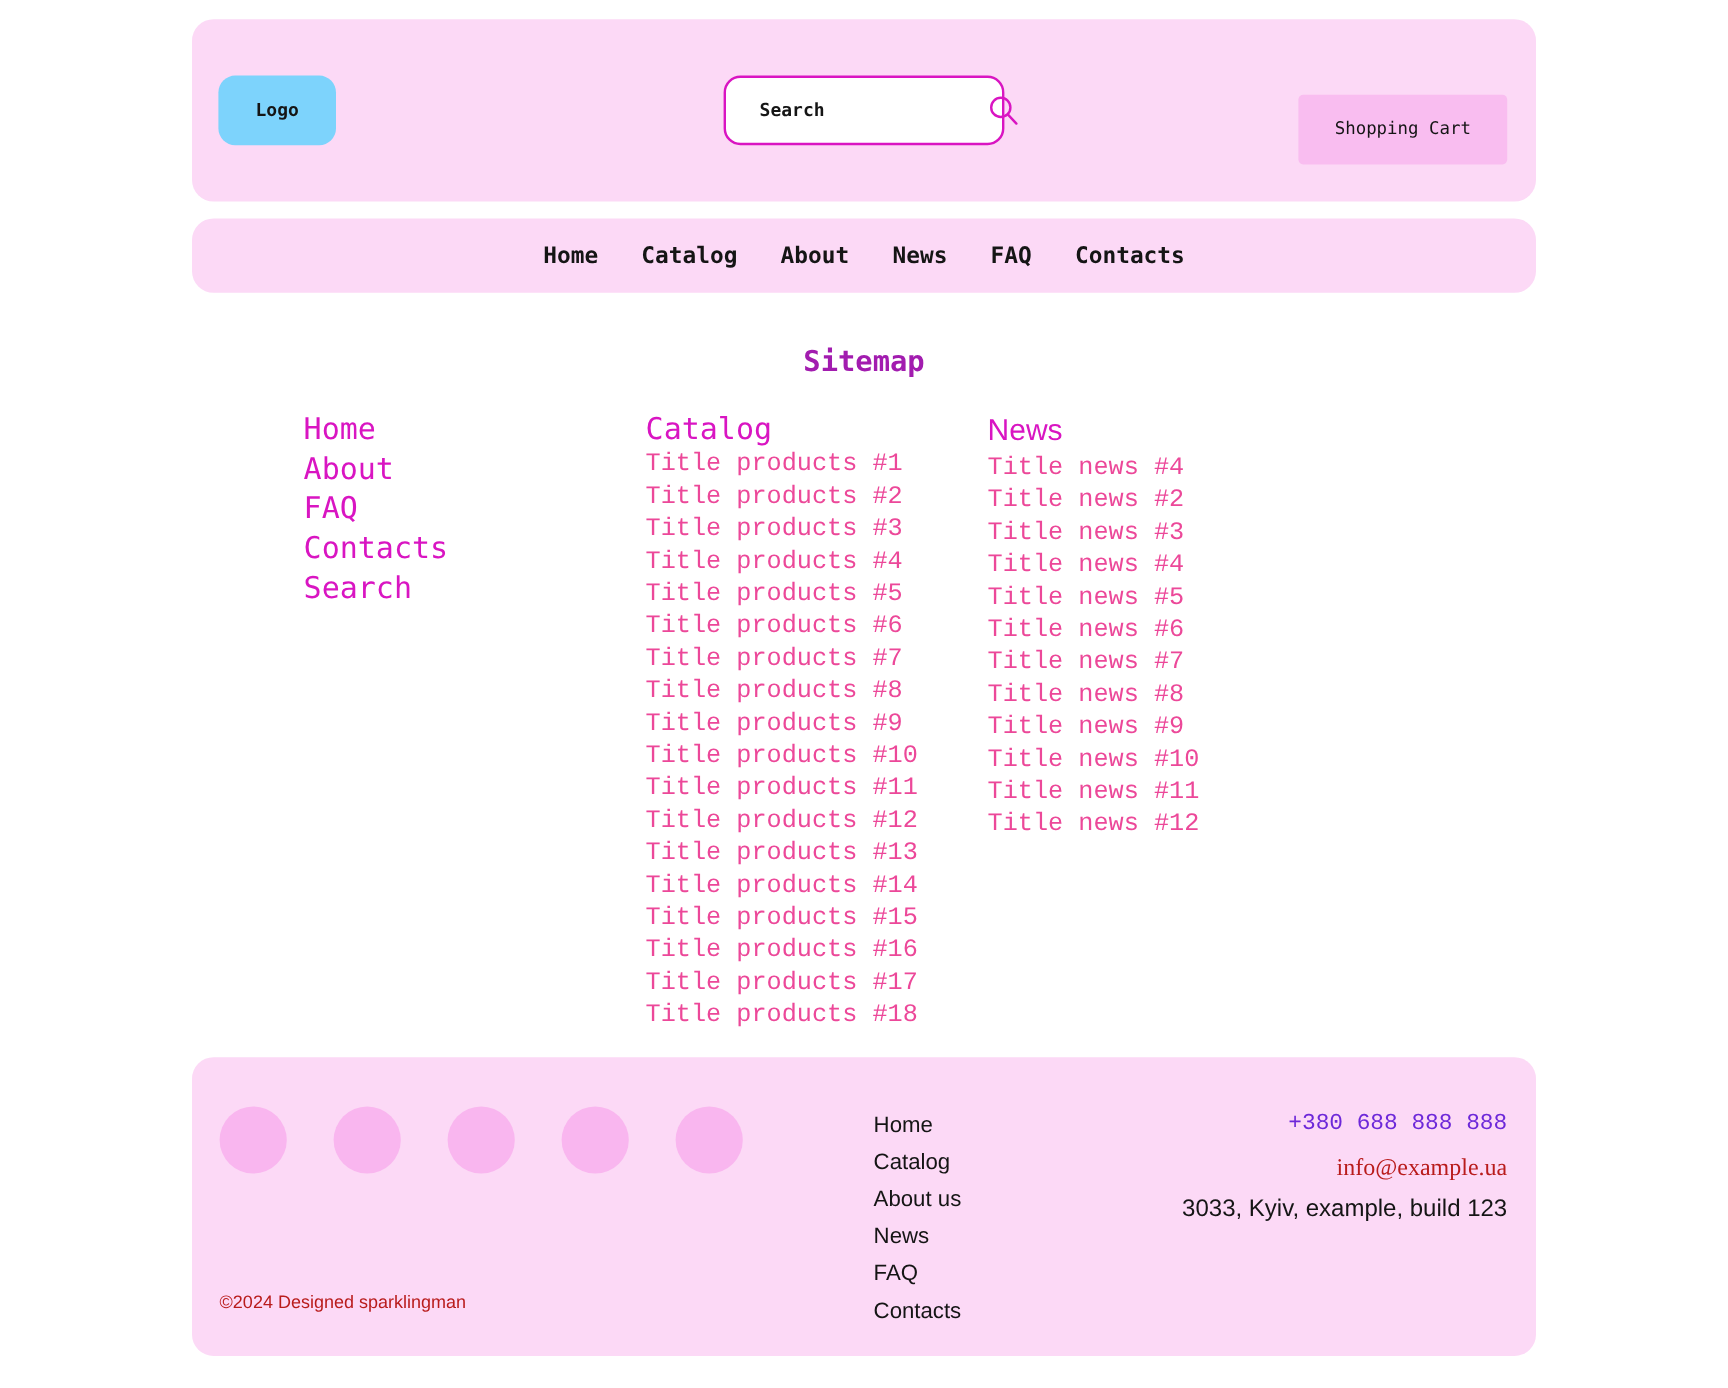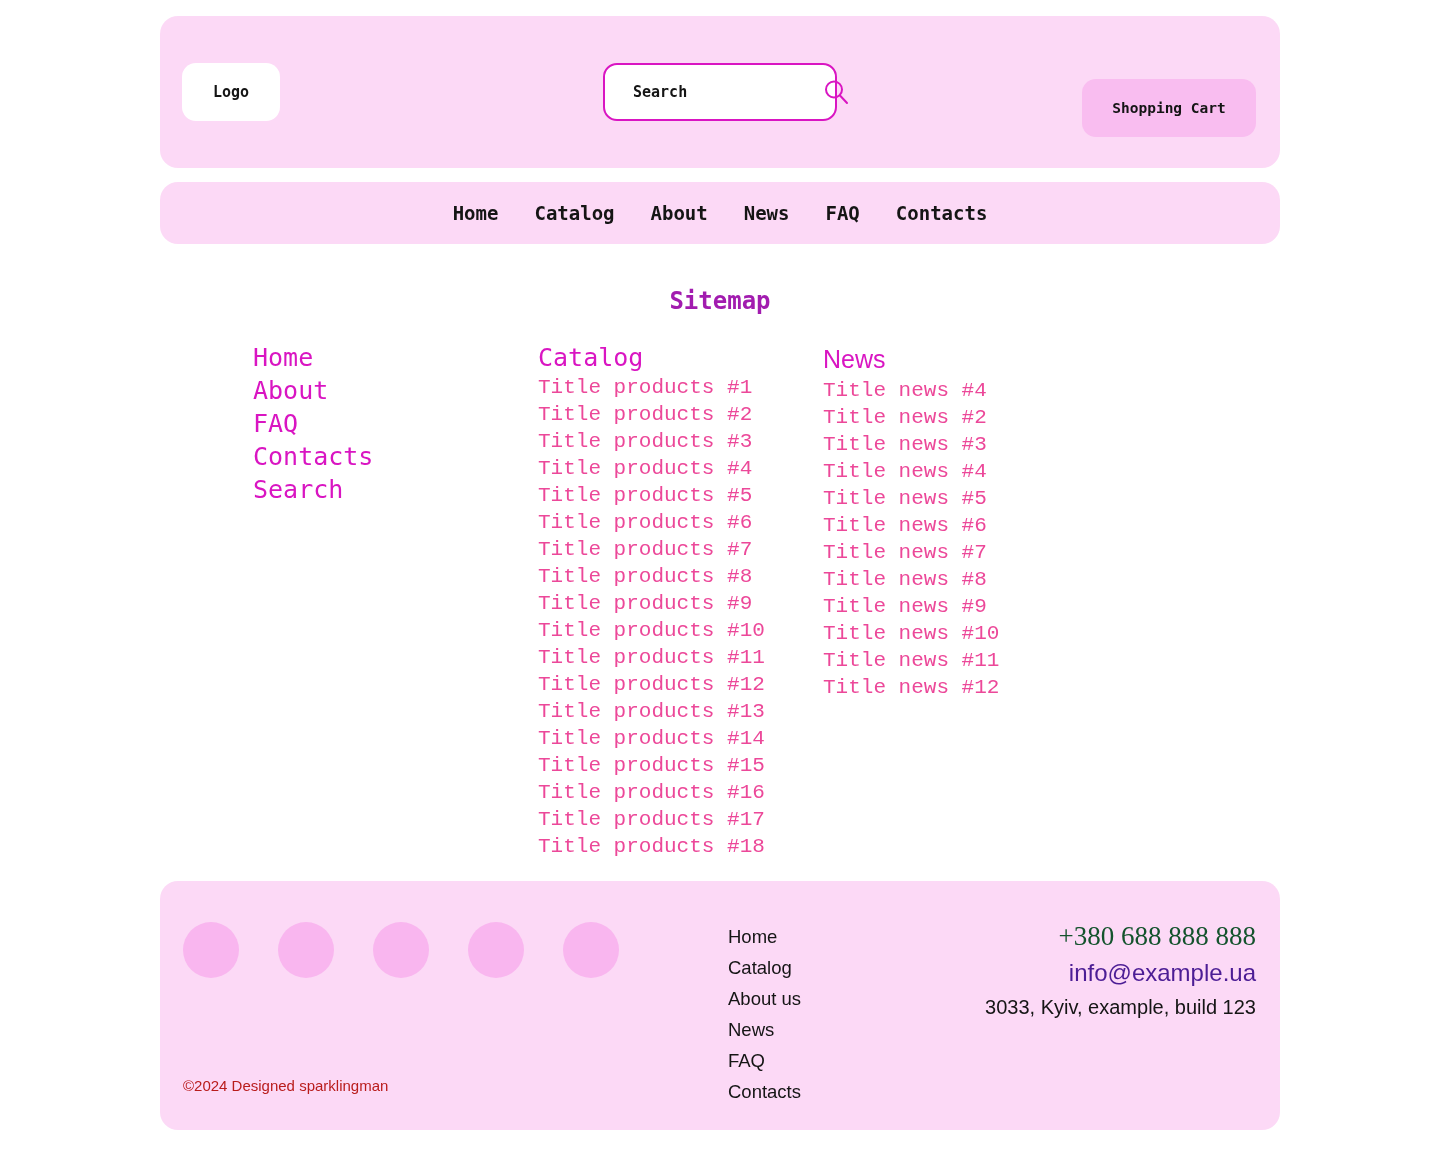--- a/index.html
+++ b/index.html
@@ -26,21 +26,21 @@
     border-radius: 18px;
     display: flex;
     align-items: center;
     padding: 0 22px;
     position: relative;
   }
 
   .logo-btn {
     width: 98px;
     height: 58px;
-    background: #ffffff;
+    background: #7dd3fc;
     border-radius: 14px;
     display: flex;
     align-items: center;
     justify-content: center;
     font-family: "DejaVu Sans Mono", monospace;
     font-weight: bold;
     font-size: 15px;
     color: #151515;
     border: none;
     cursor: pointer;
@@ -74,23 +74,23 @@
   .search-icon { width: 26px; height: 26px; flex: 0 0 26px; cursor: pointer; }
 
   .cart-btn {
     position: absolute;
     right: 24px;
     top: 63px;
     width: 174px;
     height: 58px;
     background: #f9bdf0;
     border: none;
-    border-radius: 14px;
-    font-family: "DejaVu Sans Mono", monospace;
-    font-weight: bold;
+    border-radius: 4px;
+    font-family: "DejaVu Sans Mono", monospace;
+    font-weight: normal;
     font-size: 14.5px;
     color: #151515;
     cursor: pointer;
     display: flex;
     align-items: center;
     justify-content: center;
   }
 
   
   .navbar {
@@ -227,33 +227,33 @@
   }
 
   .footer-contacts {
     position: absolute;
     right: 24px;
     top: 37px;
     text-align: right;
   }
   .contact-phone {
     display: block;
+    font-family: Liberation Mono, monospace;
+    font-size: 19px;
+    line-height: 37px;
+    color: #6d28d9;
+    text-decoration: none;
+    cursor: pointer;
+  }
+  .contact-email {
+    display: block;
     font-family: Liberation Serif, serif;
-    font-size: 27px;
-    line-height: 37px;
-    color: #14532d;
-    text-decoration: none;
-    cursor: pointer;
-  }
-  .contact-email {
-    display: block;
-    font-family: Liberation Sans, sans-serif;
-    font-size: 24px;
+    font-size: 20px;
     line-height: 36px;
-    color: #4c1d95;
+    color: #b91c1c;
     text-decoration: none;
     cursor: pointer;
   }
   .contact-address {
     display: block;
     font-family: "Liberation Sans", sans-serif;
     font-size: 20px;
     line-height: 32px;
     color: #151515;
   }

